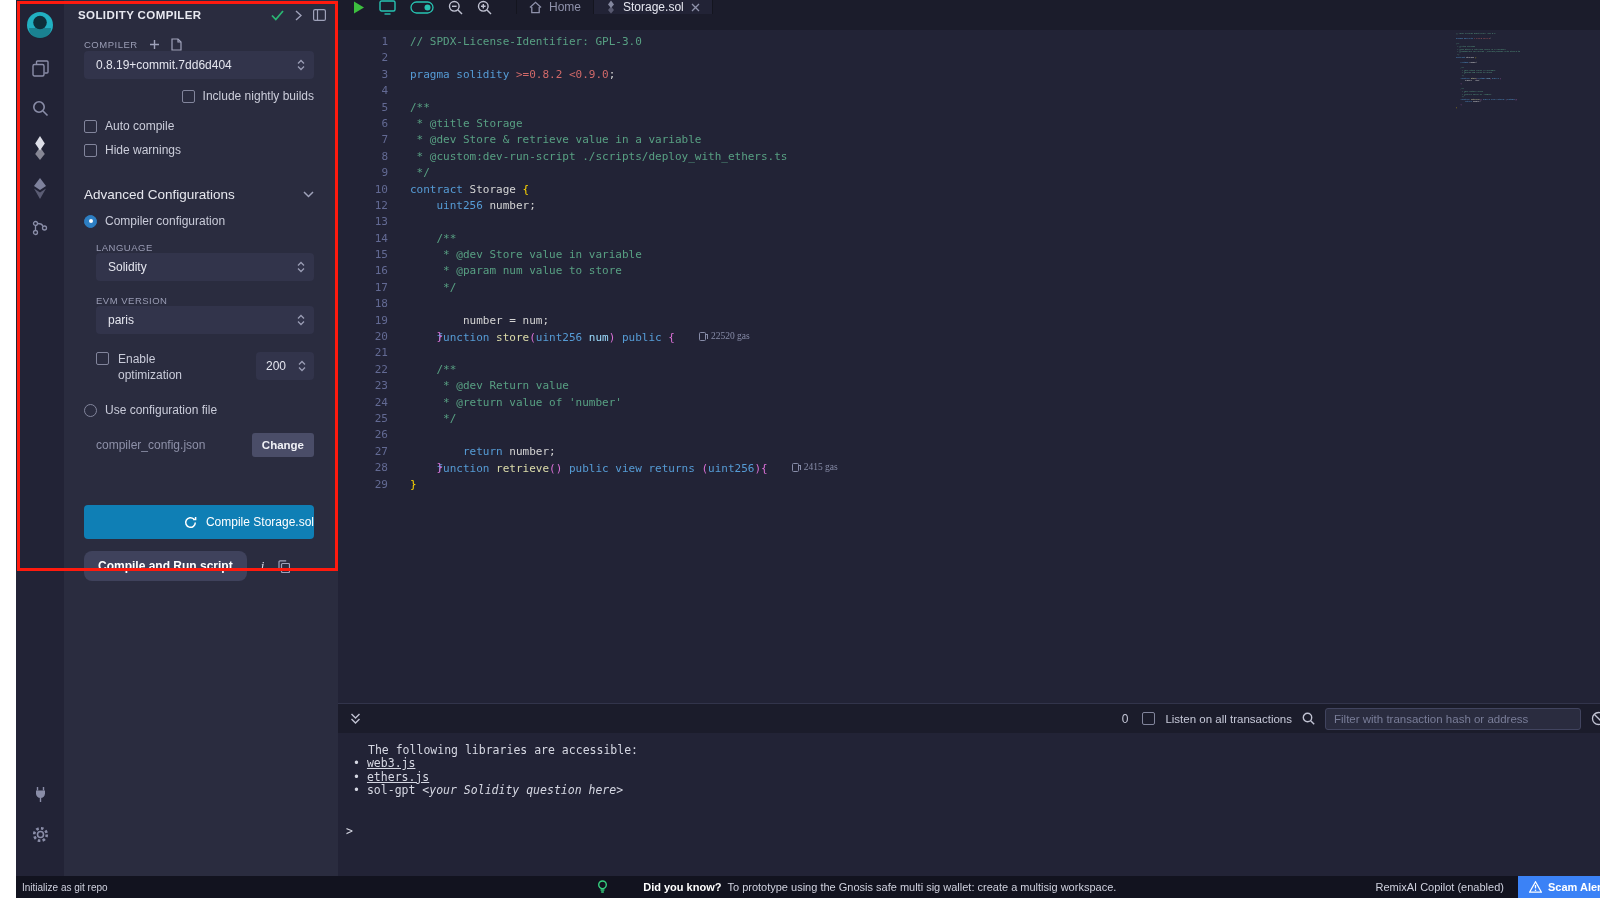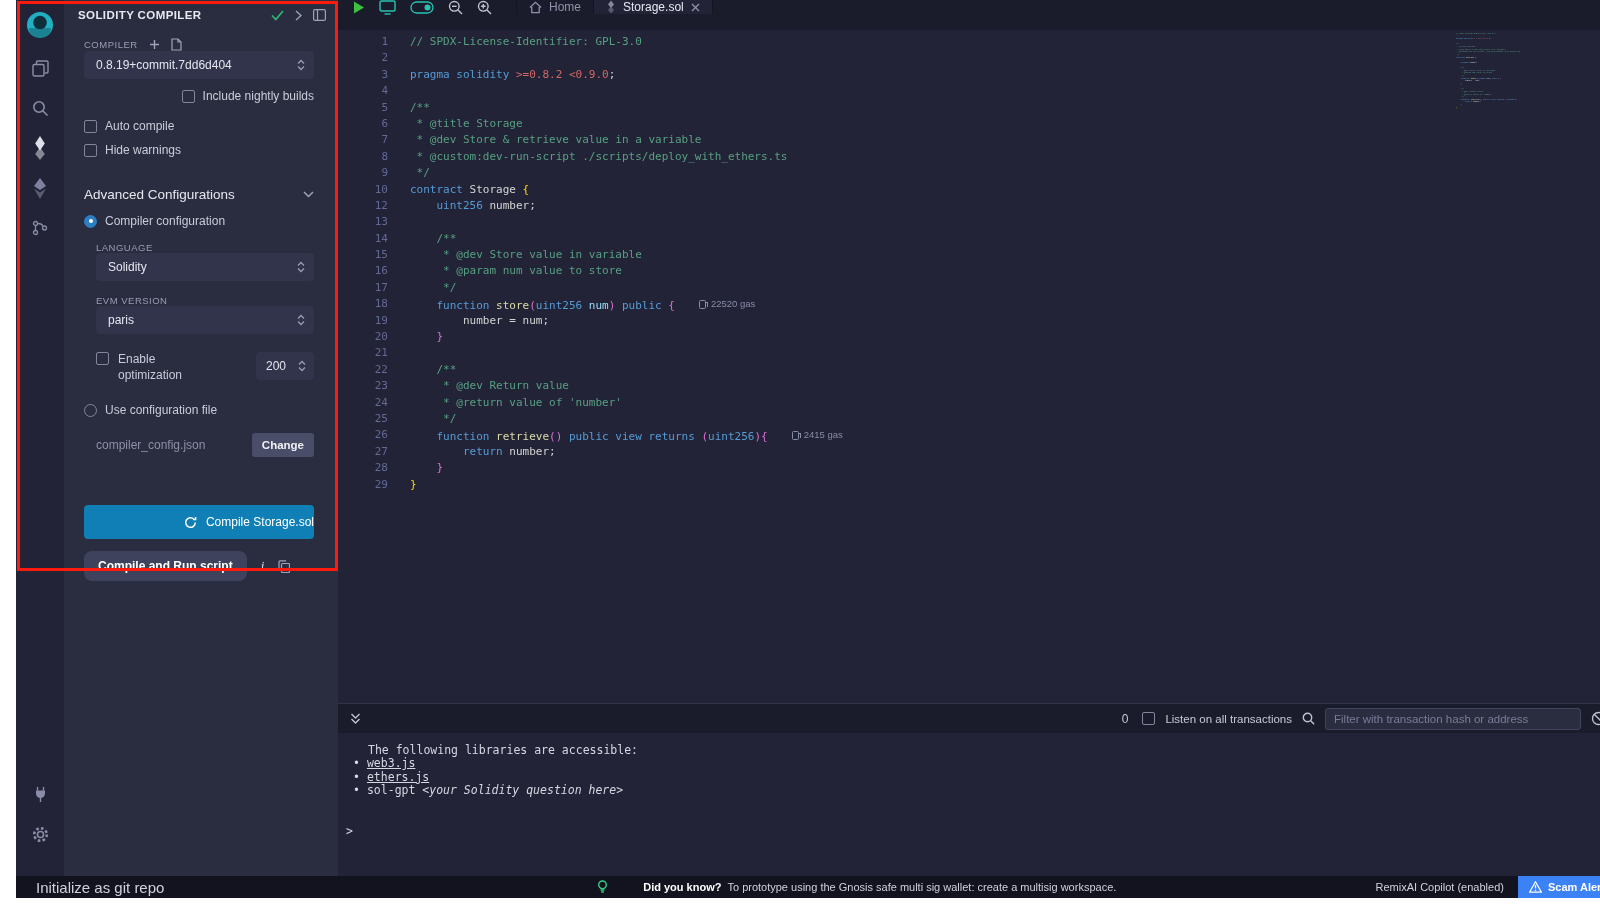--- a/index.html
+++ b/index.html
@@ -66,21 +66,21 @@
 .lnum{width:50px;text-align:right;color:#636a94;flex:none;}
 .ltext{margin-left:22px;}
 .tk-c{color:#58a083;}
 .tk-k{color:#569cd6;}
 .tk-f{color:#dcdcaa;}
 .tk-p{color:#d4d4d4;}
 .tk-n{color:#d16969;}
 .tk-b1{color:#ffd700;}
 .tk-b2{color:#da70d6;}
 .tk-v{color:#9cdcfe;}
-.gas{display:inline-flex;align-items:center;margin-left:24px;color:#878ca8;font-size:9.5px;font-family:Liberation Sans, sans-serif;}
+.gas{display:inline-flex;align-items:center;margin-left:24px;color:#878ca8;font-size:9.5px;font-family:Liberation Serif, serif;margin-top:32px;}
 .gas-ic{display:inline-block;width:7px;height:9px;border:1px solid #878ca8;border-radius:1.5px;margin-right:5px;position:relative;}
 .gas-ic::after{content:"";position:absolute;right:-3px;top:1px;width:2px;height:4px;border-right:1px solid #878ca8;border-top:1px solid #878ca8;}
 .minimap{position:absolute;top:2px;right:82px;width:78px;height:150px;overflow:hidden;cursor:pointer;}
 .mini-inner{transform:scale(0.17);transform-origin:0 0;width:520px;}
 .mini-row{white-space:pre;font-size:11px;line-height:15.5px;height:15.5px;}
 
 
 .termbar{height:30px;background:#1b1c2b;border-top:1px solid #32344b;display:flex;align-items:center;padding:0 10px 0 12px;gap:12px;color:#c4c6d6;}
 .tb-right{margin-left:auto;display:flex;align-items:center;gap:10px;}
 .t-count{font-size:12px;color:#c6c8d8;margin-right:4px;}
@@ -92,21 +92,21 @@
 .t-intro{padding-left:22px;}
 .t-bullet{padding-left:7px;}
 .t-b{margin-right:7px;}
 .tlink{text-decoration:underline;color:#d5d7e2;cursor:pointer;}
 .titalic{font-style:italic;}
 .t-hint{padding-left:22px;margin-top:13px;}
 .t-prompt{margin-top:27px;}
 
 
 .statusbar{position:absolute;left:0;top:876px;width:1600px;height:22px;background:#12131f;display:flex;align-items:center;font-size:11px;color:#cfd1de;z-index:3;}
-.sb-left{width:322px;padding-left:20px;font-size:15px;flex:none;}
+.sb-left{width:322px;padding-left:6px;font-size:10px;flex:none;}
 .sb-center{flex:1;display:flex;justify-content:center;align-items:center;gap:6px;}
 .sb-tip-label{font-weight:bold;color:#ffffff;padding-left:29px;}
 .sb-right{display:flex;align-items:center;height:100%;flex:none;}
 .sb-copilot{margin-right:14px;font-size:11px;}
 .scam{height:100%;background:#3b82f6;display:flex;align-items:center;gap:6px;padding:0 11px;color:#ffffff;font-weight:bold;font-size:11px;cursor:pointer;}
 .bottom-white{position:absolute;left:0;top:898px;width:1600px;height:18px;background:#ffffff;}
 
 
 .annotation{position:absolute;left:1px;top:1px;width:321px;height:570px;border:3px solid #ff1a0e;z-index:10;pointer-events:none;}
 </style>

